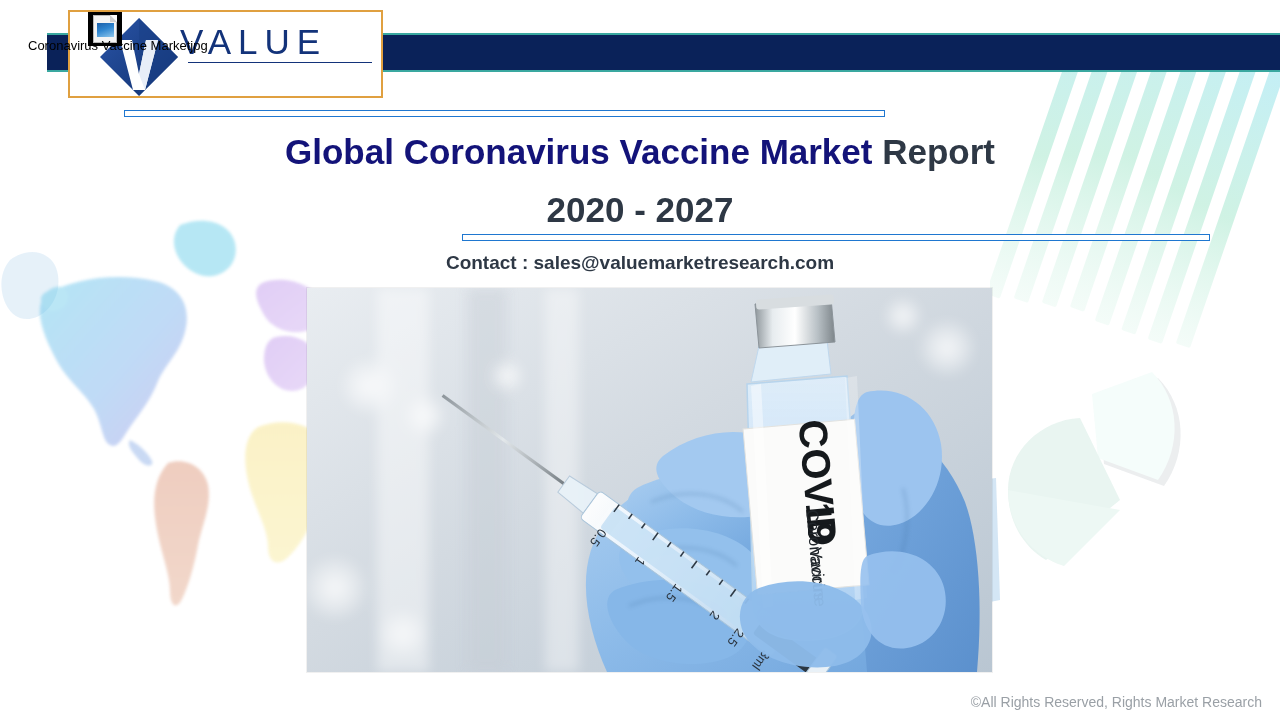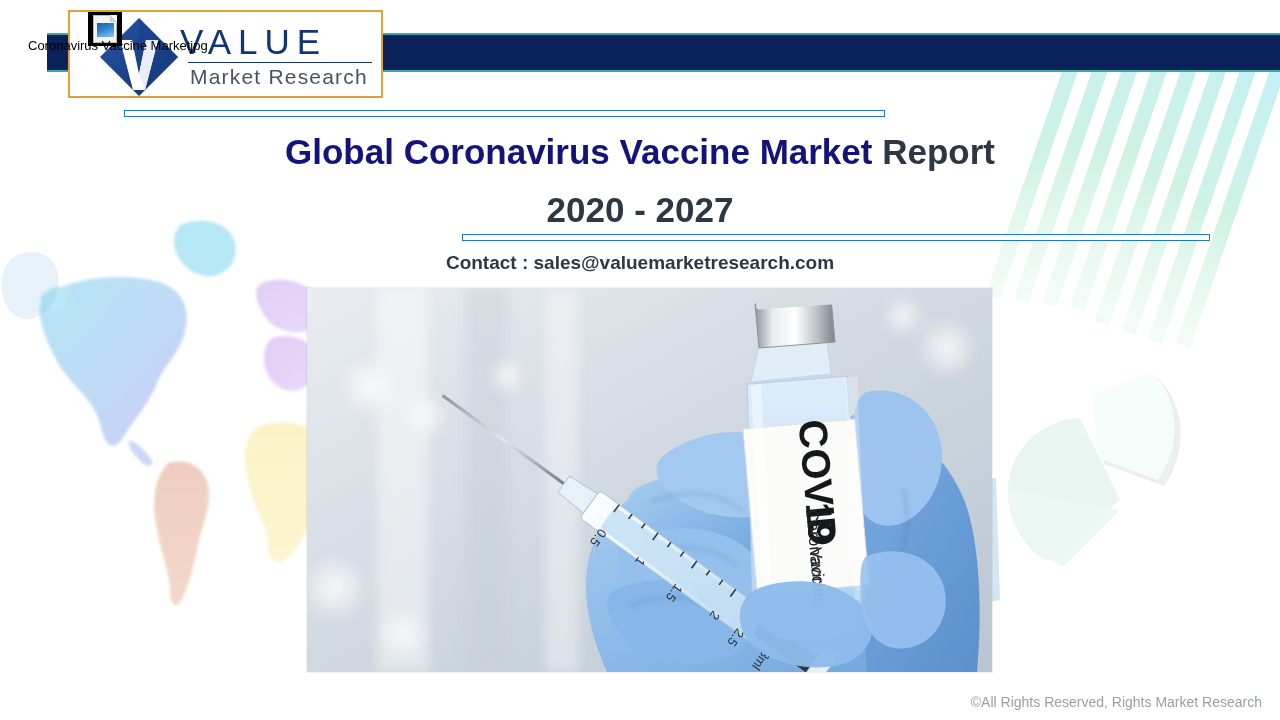--- a/index.html
+++ b/index.html
@@ -246,21 +246,20 @@
         </linearGradient>
       </defs>
       <path d="M41,2 L80,41 L41,80 L2,41 Z" fill="url(#dg)"></path>
       <path d="M41,2 L80,41 L41,80 Z" fill="#1a3f86" opacity=".55"></path>
       <path d="M22,24 L34,24 L41,58 L48,24 L60,24 L47,74 L35,74 Z" fill="#ffffff"></path>
       <path d="M41,58 L48,24 L60,24 L47,74 Z" fill="#e8eef8"></path>
     </svg>
   </div>
   <div id="logo-word">VALUE</div>
   <div id="logo-underline"></div>
-  <div id="logo-sub">Market Research</div>
 </div>
 
 <div id="broken-img">
   <div class="sheet">
       <div class="pic"></div>
     </div>
 </div>
 <div id="broken-alt">Coronavirus Vaccine Marketjpg</div>
 
 <div class="rule" id="rule-top"></div>

